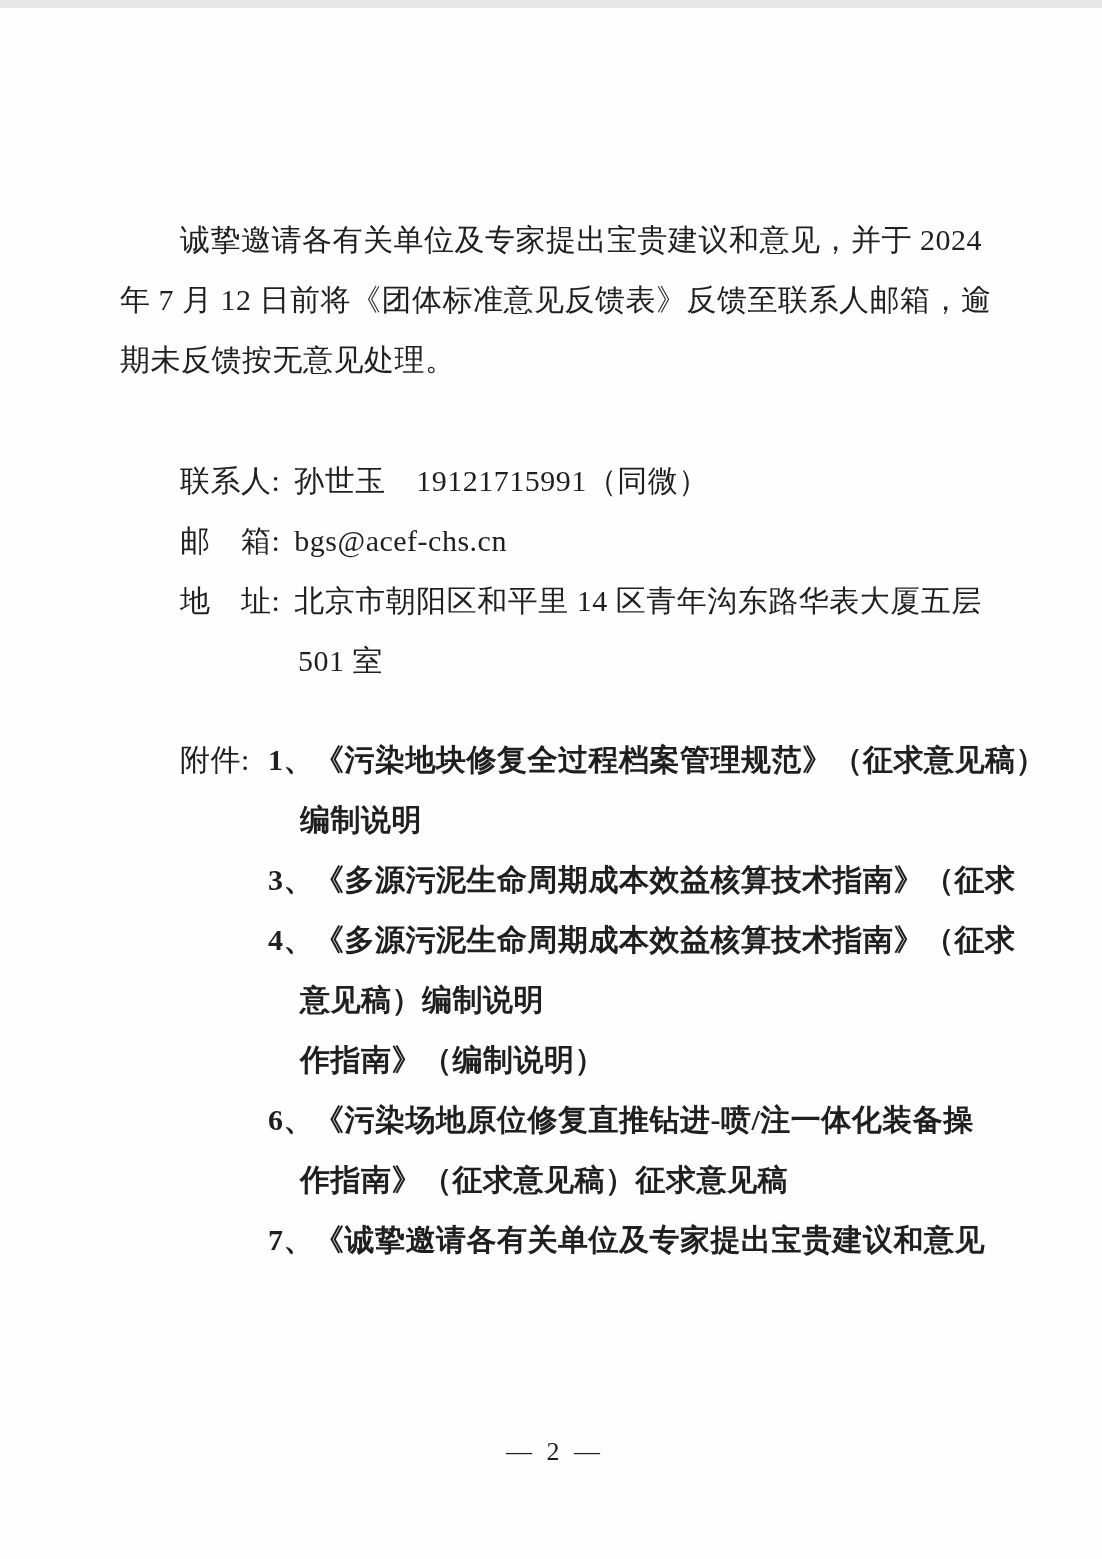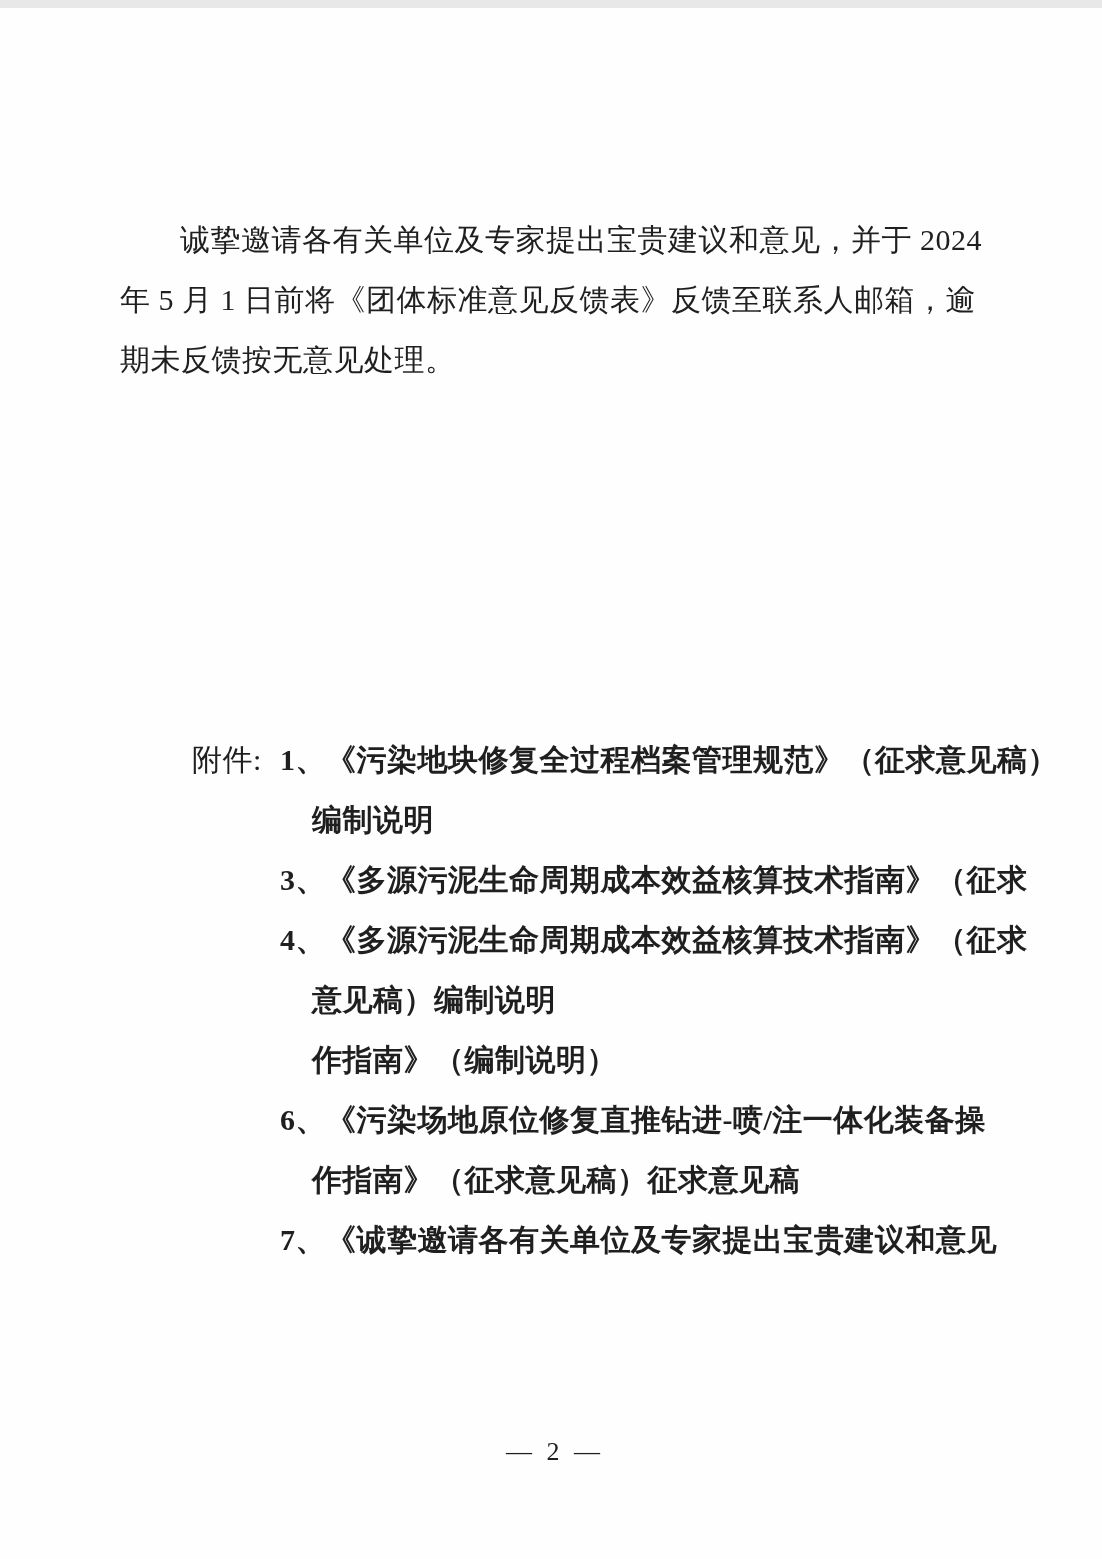--- a/index.html
+++ b/index.html
@@ -33,21 +33,21 @@
     left: 180px;
     top: 443px;
   }
   .contacts .row { line-height: 60px; white-space: nowrap; }
   .contacts .lbl { margin-right: 14px; }
   .contacts .row.cont { padding-left: 118px; }
 
   
   .attachments {
     position: absolute;
-    left: 192px;
+    left: 180px;
     top: 722px;
   }
   .att-label {
     position: absolute;
     left: 0;
     top: 0;
     line-height: 60px;
     white-space: nowrap;
   }
   .att-item { padding-left: 88px; font-weight: bold; }
@@ -65,24 +65,38 @@
     letter-spacing: 4px;
   }
 </style>
 </head>
 <body>
 
 <div class="page">
 
   <div class="paragraph">
     <div class="line indent">诚挚邀请各有关单位及专家提出宝贵建议和意见，并于 2024</div>
-    <div class="line">年 5 月 1 日前将《团体标准意见反馈表》反馈至联系人邮箱，逾</div>
+    <div class="line">年 7 月 12 日前将《团体标准意见反馈表》反馈至联系人邮箱，逾</div>
     <div class="line">期未反馈按无意见处理。</div>
   </div>
 
+  <div class="contacts">
+    <div class="row">
+      <span class="lbl">联系人:</span><span class="val">孙世玉　19121715991（同微）</span>
+    </div>
+    <div class="row">
+      <span class="lbl">邮　箱:</span><span class="val">bgs@acef-chs.cn</span>
+    </div>
+    <div class="row">
+      <span class="lbl">地　址:</span><span class="val">北京市朝阳区和平里 14 区青年沟东路华表大厦五层</span>
+    </div>
+    <div class="row cont">
+      <span class="val">501 室</span>
+    </div>
+  </div>
 
   <div class="attachments">
     <span class="att-label">附件:</span>
 
     <div class="att-item">
       <div class="line first"><span class="num">1、</span><span>《污染地块修复全过程档案管理规范》（征求意见稿）</span></div>
     </div>
 
     <div class="att-item">
       <div class="line wrap">编制说明</div>

